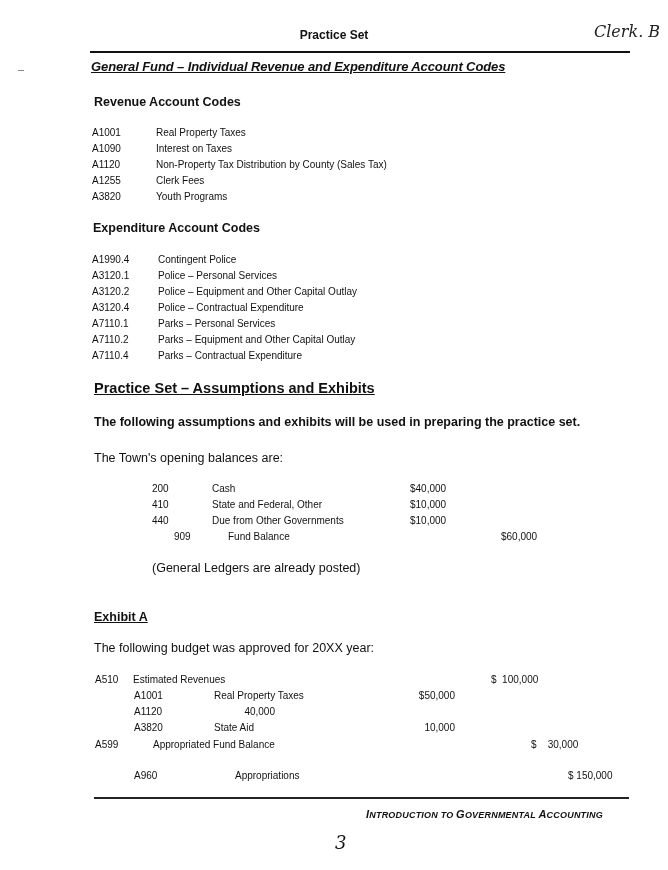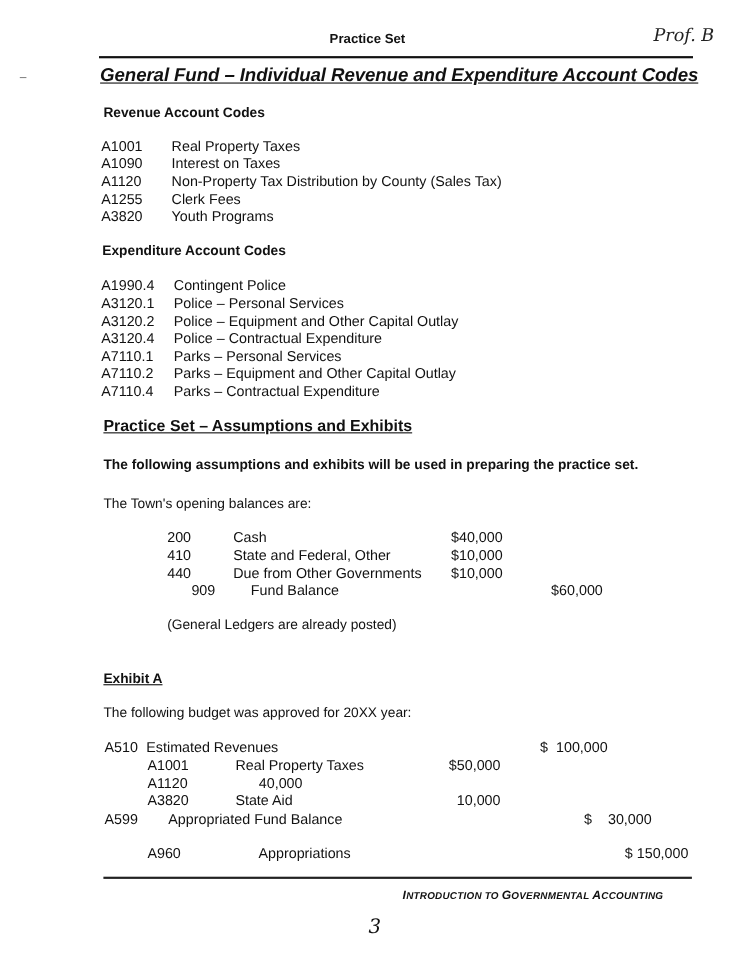--- a/index.html
+++ b/index.html
@@ -2,39 +2,39 @@
 <html><head>
   <meta charset="utf-8">
   <style>
     * { box-sizing: border-box; margin: 0; padding: 0; }
     html, body { width: 668px; height: 870px; background: #ffffff; overflow: hidden; }
     body { position: relative; font-family: "Liberation Sans", sans-serif; color: #111; font-size: 12.5px; }
     .abs { position: absolute; white-space: nowrap; }
     .hdr-title { left: 0; width: 668px; text-align: center; top: 28px; font-size: 12px; font-weight: bold; }
     .sig { left: 594px; top: 22px; font-family: "DejaVu Serif", serif; font-style: italic; font-size: 16px; color: #222; }
     .rule-top { left: 90px; width: 540px; top: 51px; height: 2px; background: #111; }
-    .main-heading { left: 91px; top: 59px; font-size: 17px; font-weight: bold; font-style: italic; text-decoration: underline; letter-spacing: -0.1px; }
+    .main-heading { left: 91px; top: 59px; font-size: 13px; font-weight: bold; font-style: italic; text-decoration: underline; letter-spacing: -0.1px; }
     .stray { left: 18px; top: 70px; width: 6px; height: 1px; background: #888; }
     .sub-heading { font-size: 12.5px; font-weight: bold; }
-    .row { position: absolute; display: flex; white-space: nowrap; line-height: 16px; font-size: 13px; }
+    .row { position: absolute; display: flex; white-space: nowrap; line-height: 16px; font-size: 10px; }
     .code { display: inline-block; }
     .sec-heading { left: 94px; top: 380px; font-size: 14.5px; font-weight: bold; text-decoration: underline; }
     .intro { left: 94px; top: 415px; font-size: 12.5px; font-weight: bold; }
     .plain { font-size: 12.5px; }
     .exhibit { left: 94px; top: 610px; font-size: 12.5px; font-weight: bold; text-decoration: underline; }
     .rule-bottom { left: 94px; width: 535px; top: 797px; height: 1.5px; background: #222; }
     .footer { left: 366px; top: 808px; font-size: 9px; font-weight: bold; font-style: italic; letter-spacing: 0.2px; }
     .footer .big { font-size: 11px; }
     .pagenum { left: 335px; top: 832px; font-family: "DejaVu Serif", serif; font-style: italic; font-size: 18px; }
   </style>
 </head>
 <body>
 
 <div class="abs hdr-title">Practice Set</div>
-<div class="abs sig">Prof. B</div>
+<div class="abs sig">Clerk. B</div>
 <div class="abs rule-top"></div>
 <div class="abs stray"></div>
 
 <div class="abs main-heading">General Fund – Individual Revenue and Expenditure Account Codes</div>
 
 <div class="abs sub-heading" style="left:94px; top:95px;">Revenue Account Codes</div>
 <div>
   <div class="row" style="left:92px; top:125px;">
     <span class="code" style="width:64px;">A1001</span>
     <span>Real Property Taxes</span>

